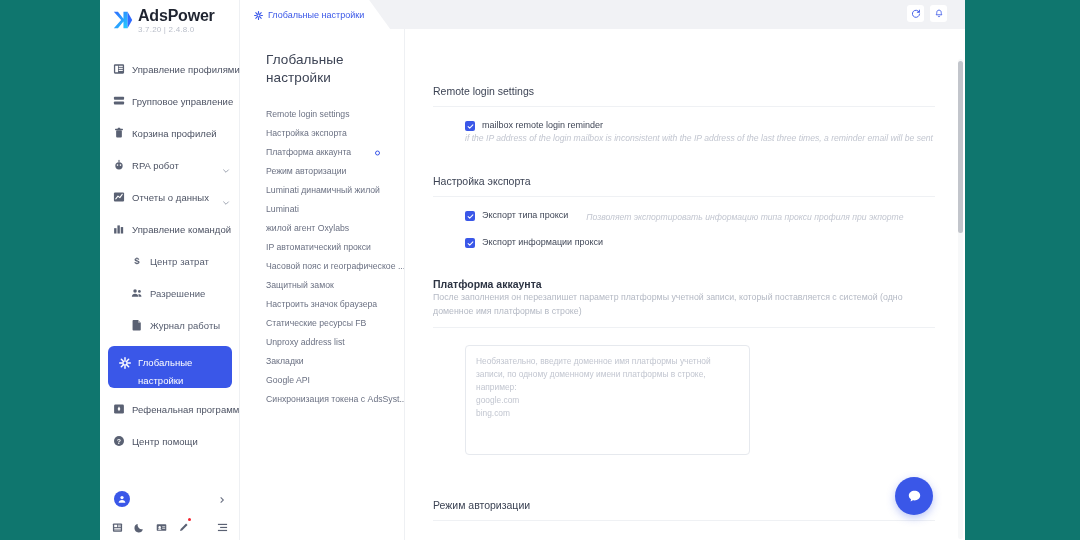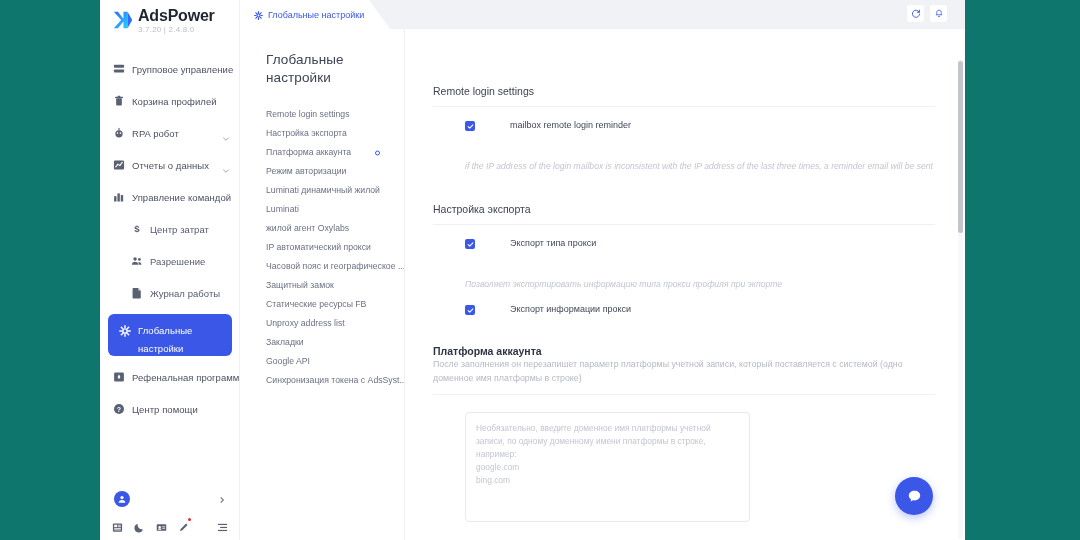--- a/index.html
+++ b/index.html
@@ -158,21 +158,21 @@
     padding-bottom: 9px; margin-bottom: 0;
     border-bottom: 1px solid #eff1f4;
     display: flex; align-items: baseline; flex-wrap: wrap;
   }
   .sec-head .strong { font-weight: bold; color: #2d3443; margin-right: 8px; }
   .sec-head .note {
     font-weight: normal; color: #b4b9c4; font-size: 8.8px; line-height: 14px;
   }
   .check-row {
     display: flex; align-items: flex-start; flex-wrap: wrap;
-    padding-left: 32px; margin-top: 13px; gap: 28px;
+    padding-left: 32px; margin-top: 13px;
   }
   .cbox {
     width: 10px; height: 10px; border-radius: 2px; background: #3a57e8;
     flex: none; margin-right: 7px; margin-top: 1px;
     display: flex; align-items: center; justify-content: center; cursor: pointer;
   }
   .cb-label { font-size: 9px; color: #404757; margin-right: 18px; }
   .cb-desc { font-size: 8.6px; color: #c2c6d0; line-height: 14px; font-style: italic; }
   .cb-desc.wrap { width: 470px; }
 
@@ -232,20 +232,32 @@
       <span class="brand-text">
         <span class="brand-name">AdsPower</span>
         <span class="brand-ver">3.7.20  |  2.4.8.0</span>
       </span>
     </div>
 
     <div class="nav">
         <div class="nav-item">
           <span class="ico">
             <svg viewBox="0 0 13 13" width="12" height="12">
+              <rect x="1" y="1.4" width="11" height="10.2" rx="1.2" fill="#5a6173"></rect>
+              <rect x="2.4" y="3" width="3" height="7" fill="#fff"></rect>
+              <rect x="6.2" y="3" width="4.4" height="1.2" fill="#fff"></rect>
+              <rect x="6.2" y="5.2" width="4.4" height="1.2" fill="#fff"></rect>
+              <rect x="6.2" y="7.4" width="4.4" height="1.2" fill="#fff"></rect>
+            </svg>
+          </span>
+          <span class="nav-label">Управление профилями</span>
+        </div>
+        <div class="nav-item">
+          <span class="ico">
+            <svg viewBox="0 0 13 13" width="12" height="12">
               <rect x="1" y="2" width="11" height="3.2" rx="0.8" fill="#5a6173"></rect>
               <rect x="1" y="7" width="11" height="3.2" rx="0.8" fill="#5a6173"></rect>
             </svg>
           </span>
           <span class="nav-label">Групповое управление</span>
         </div>
         <div class="nav-item">
           <span class="ico">
             <svg viewBox="0 0 13 13" width="12" height="12">
               <rect x="3.4" y="3.4" width="6.2" height="8" rx="1" fill="#5a6173"></rect>
@@ -460,20 +472,23 @@
               <span>жилой агент Oxylabs</span>
             </div>
             <div class="subnav-item">
               <span>IP автоматический прокси</span>
             </div>
             <div class="subnav-item">
               <span>Часовой пояс и географическое ...</span>
             </div>
             <div class="subnav-item">
               <span>Защитный замок</span>
+            </div>
+            <div class="subnav-item">
+              <span>Настроить значок браузера</span>
             </div>
             <div class="subnav-item">
               <span>Статические ресурсы FB</span>
             </div>
             <div class="subnav-item">
               <span>Unproxy address list</span>
             </div>
             <div class="subnav-item">
               <span>Закладки</span>
             </div>

